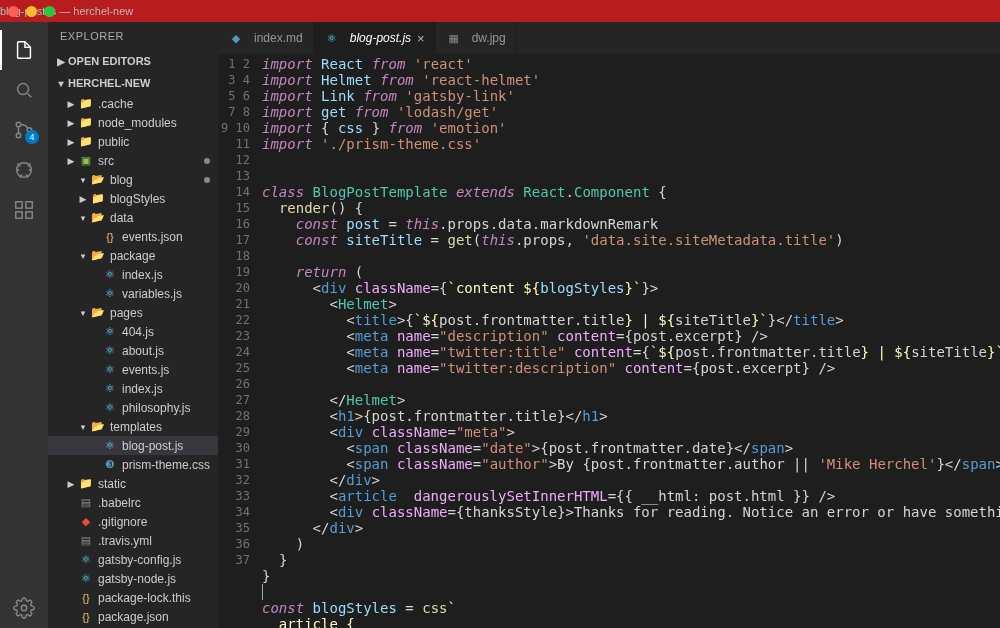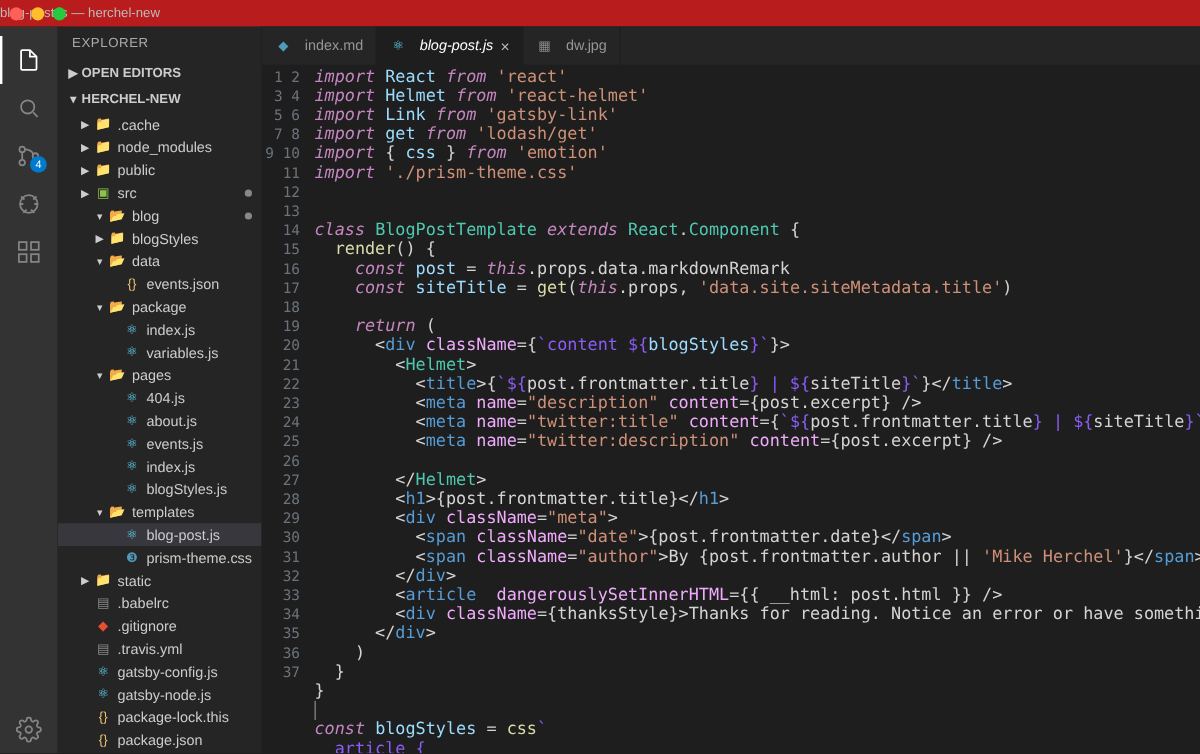--- a/index.html
+++ b/index.html
@@ -50,21 +50,21 @@
   .mini-line.k { background: #a074c4; } .mini-line.s { background: #b58c5a; } .mini-line.t { background: #4a6a7a; }
   
   .kw { color: #c586c0; font-style: italic; }
   .fn { color: #dcdcaa; }
   .str { color: #ce9178; }
   .var { color: #9cdcfe; }
   .cls { color: #4ec9b0; }
   .tag { color: #569cd6; }
   .attr { color: #f0abfc; }
   .pn { color: #d4d4d4; }
-  .tmpl { color: #8b5cf6; }
+  .tmpl { color: #fef9c3; }
   .op { color: #d4d4d4; }
   svg { width: 22px; height: 22px; }
 </style>
 </head>
 <body>
 
 <div class="window">
   <div class="titlebar">
     <div class="traffic">
       <div class="dot r"></div>
@@ -212,21 +212,21 @@
             <span class="tree-label">events.js</span>
           </div>
           <div class="tree-row" style="padding-left: 40px;">
             <span class="tw"></span>
             <span class="ico react">⚛</span>
             <span class="tree-label">index.js</span>
           </div>
           <div class="tree-row" style="padding-left: 40px;">
             <span class="tw"></span>
             <span class="ico react">⚛</span>
-            <span class="tree-label">blogStyles.js</span>
+            <span class="tree-label">philosophy.js</span>
           </div>
           <div class="tree-row" style="padding-left: 28px;">
             <span class="tw">▾</span>
             <span class="ico folder">📂</span>
             <span class="tree-label">templates</span>
           </div>
           <div class="tree-row selected" style="padding-left: 40px;">
             <span class="tw"></span>
             <span class="ico react">⚛</span>
             <span class="tree-label">blog-post.js</span>

